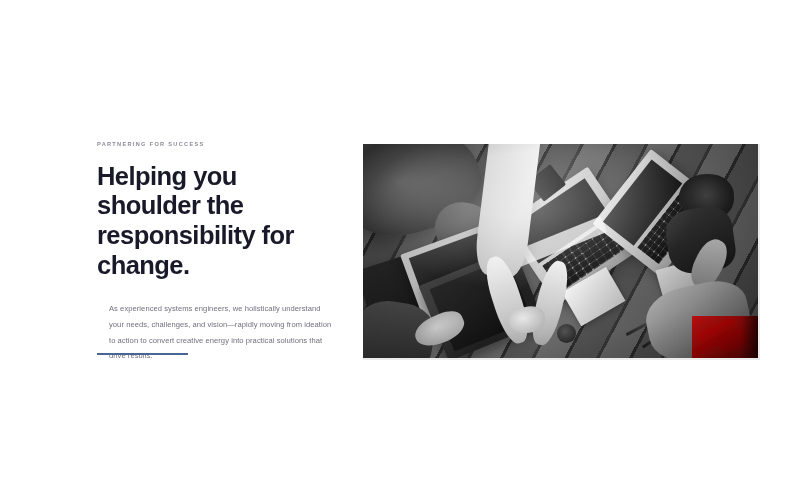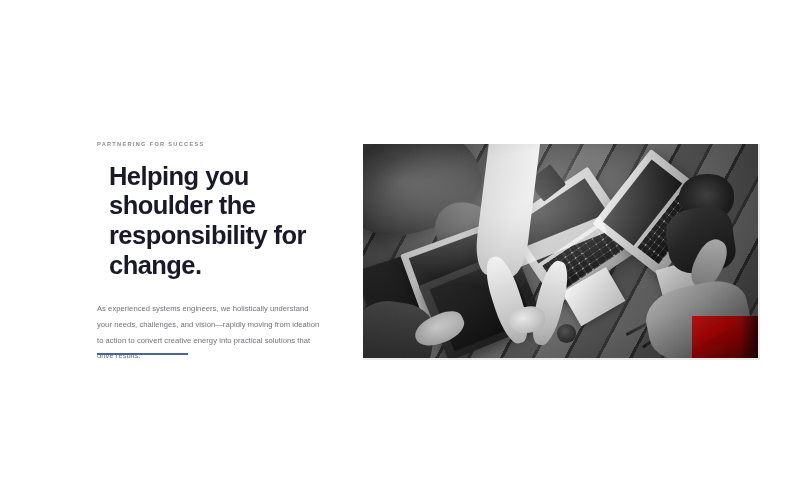--- a/index.html
+++ b/index.html
@@ -40,26 +40,26 @@
     margin: 0 0 14px 0;
     white-space: nowrap;
   }
 
   .headline {
     font-size: 25.5px;
     font-weight: 700;
     line-height: 1.165;
     letter-spacing: -0.55px;
     color: #191929;
-    margin: 12px;
+    margin: 0;
     max-width: 200px;
   }
 
   .body-copy {
-    margin: 21px 0 0 0;
+    margin: 21px 0 0 12px;
     font-size: 7.6px;
     line-height: 2.06;
     letter-spacing: 0.05px;
     color: #70707c;
     max-width: 226px;
   }
 
   .accent-rule {
     position: absolute;
     left: 0;

